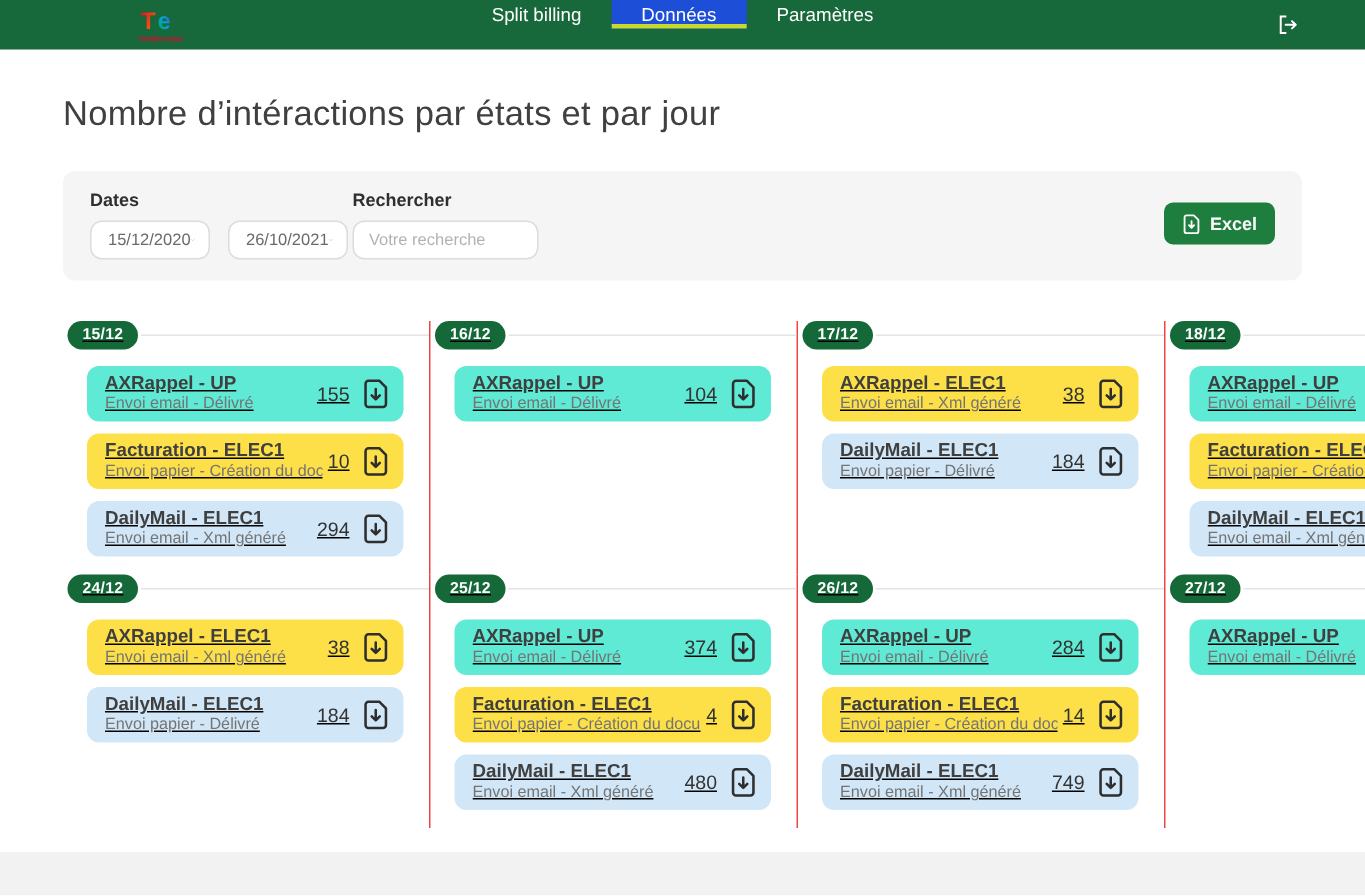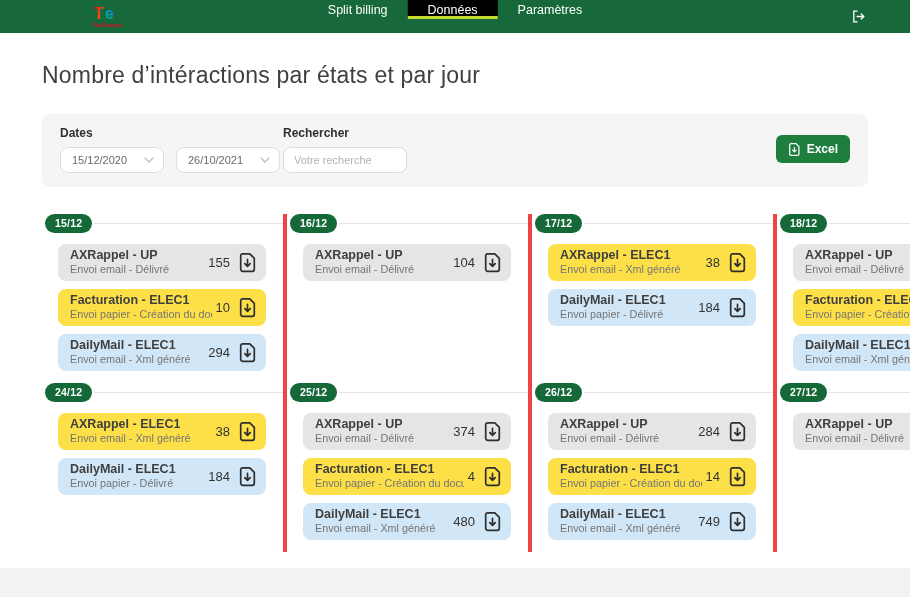--- a/index.html
+++ b/index.html
@@ -4,50 +4,50 @@
 <style>
   * { margin:0; padding:0; box-sizing:border-box; }
   html,body { width:910px; height:597px; }
   body { font-family:"Liberation Sans", sans-serif; background:#fff; overflow:hidden; position:relative; }
 
   
   .nav { height:33px; background:#17693B; display:flex; align-items:stretch; position:relative; }
   .logo { margin-left:86px; display:flex; align-items:center; }
   .nav-links { position:absolute; left:50%; transform:translateX(-50%); height:19px; display:flex; align-items:stretch; }
   .nav-item { color:#fff; font-size:12.5px; display:flex; align-items:center; padding:0 20px; cursor:pointer; position:relative; white-space:nowrap; }
-  .nav-item.active { background:#000000; }
+  .nav-item.active { background:#1d4ed8; }
   .nav-item.active::after { content:""; position:absolute; left:0; right:0; bottom:0; height:3px; background:#C6D92F; }
   .nav-right { margin-left:auto; margin-right:44px; display:flex; align-items:center; }
   .logout { cursor:pointer; display:flex; align-items:center; }
 
   
   .page-title { margin:29px 0 0 42px; font-size:23px; font-weight:500; color:#404040; letter-spacing:0.2px; }
 
   
   .filterbar { margin:25px 42px 0 42px; background:#F5F5F5; border-radius:8px; padding:12px 18px 14px 18px; display:flex; align-items:flex-start; }
   .fgroup { display:flex; flex-direction:column; }
   .flabel { font-size:12px; font-weight:bold; color:#2F2F2F; margin-bottom:7px; }
   .controls { display:flex; gap:12px; }
-  .select { width:104px; height:26px; background:#fff; border:1px solid #DCDCDC; border-radius:8px; display:flex; align-items:center; padding:0 9px 0 11px; cursor:pointer; }
+  .select { width:80px; height:26px; background:#fff; border:1px solid #DCDCDC; border-radius:8px; display:flex; align-items:center; padding:0 9px 0 11px; cursor:pointer; }
   .select .val { font-size:11px; color:#6A6A6A; flex:1; }
   .search-group { margin-left:3px; }
   .search-input { width:124px; height:26px; background:#fff; border:1px solid #DCDCDC; border-radius:8px; font-size:11px; color:#555; padding:0 10px; font-family:"Liberation Sans", sans-serif; outline:none; }
   .search-input::placeholder { color:#B3B3B3; }
   .excel-btn { margin-left:auto; margin-top:9px; background:#1E7E3E; border:none; color:#fff; font-weight:bold; font-size:12px; height:28px; padding:0 12px; border-radius:6px; display:flex; align-items:center; gap:6px; cursor:pointer; font-family:"Liberation Sans", sans-serif; }
 
   
   .day-grid { margin:27px 0 0 42px; width:980px; }
   .day-row { display:flex; align-items:stretch; }
   .day-row.first { min-height:157px; }
-  .day-col { width:245px; flex:0 0 245px; border-right:4px solid #ef4444; padding-bottom:4px; }
+  .day-col { width:245px; flex:0 0 245px; border-right:1px solid #ef4444; padding-bottom:4px;text-decoration:underline; }
   .day-head { display:flex; align-items:center; margin:0 0 11px 3px; }
   .day-badge { background:#156939; color:#fff; font-size:10.5px; font-weight:bold; padding:3px 10px 4px 10px; border-radius:999px; letter-spacing:0.2px; }
   .day-line { flex:1; height:1px; background:#E4E4E4; margin-left:2px; }
   .card { display:flex; align-items:center; margin:0 17px 8px 16px; border-radius:8px; padding:4px 9px 5px 12px; }
-  .card.green { background:#e5e5e5; }
+  .card.green { background:#5eead4; }
   .card.pink  { background:#fde047; }
   .card.blue  { background:#D1E7F8; }
   .card-text { flex:1; min-width:0; overflow:hidden; }
   .card-title { font-size:12.5px; font-weight:bold; color:#3F3F3F; line-height:15px; white-space:nowrap; }
   .card-subtitle { font-size:10.8px; color:#747474; line-height:13px; white-space:nowrap; }
   .card-count { font-size:13px; color:#333; margin:0 8px 0 4px; }
   .dl-btn { cursor:pointer; display:flex; align-items:center; flex:0 0 auto; }
 
   
   .footer { position:absolute; left:0; right:0; bottom:0; height:29px; background:#F2F2F2; }

